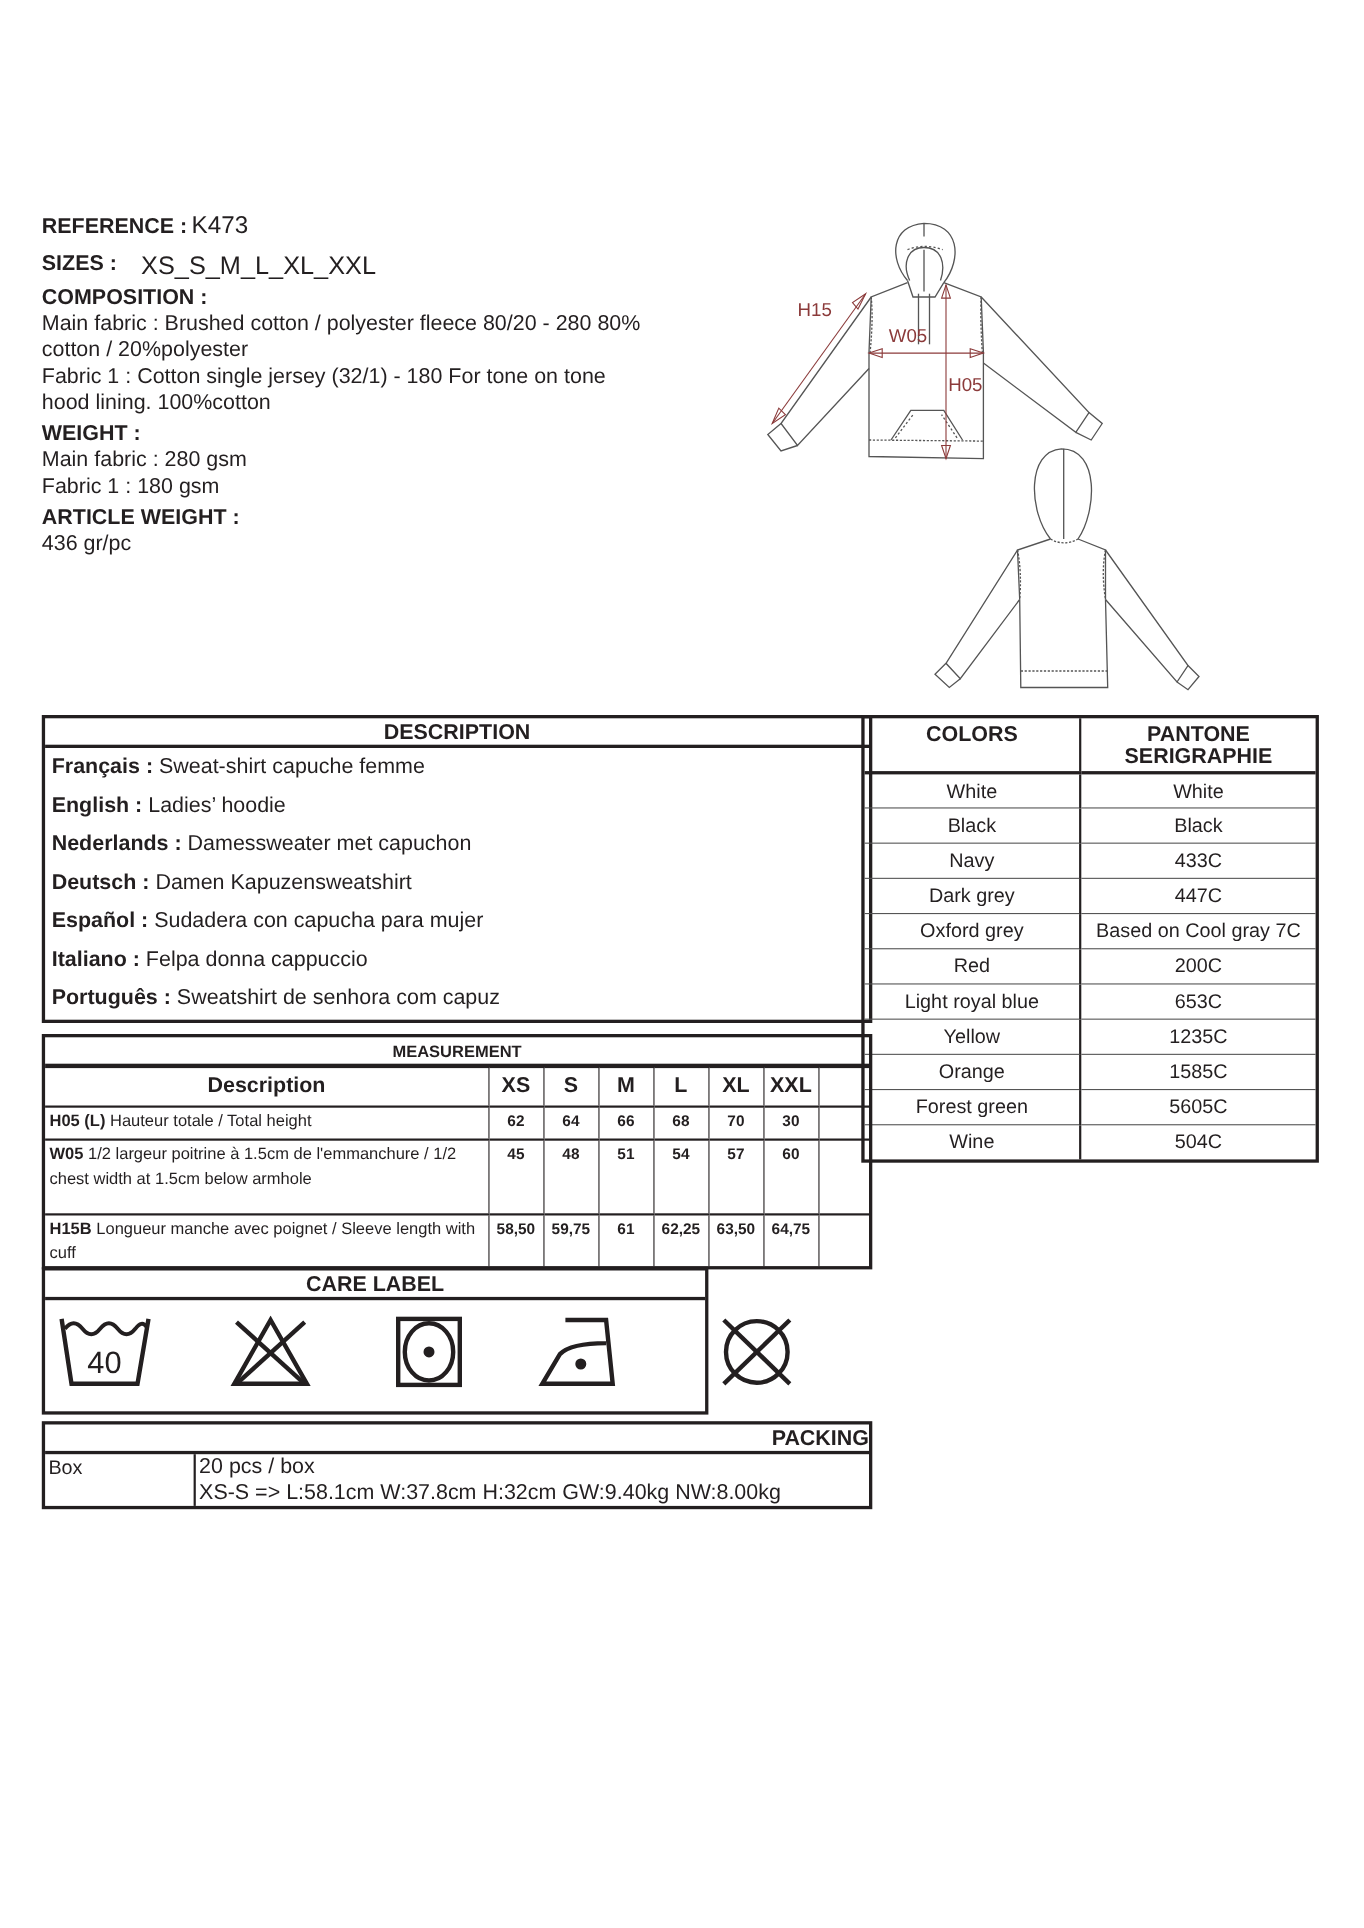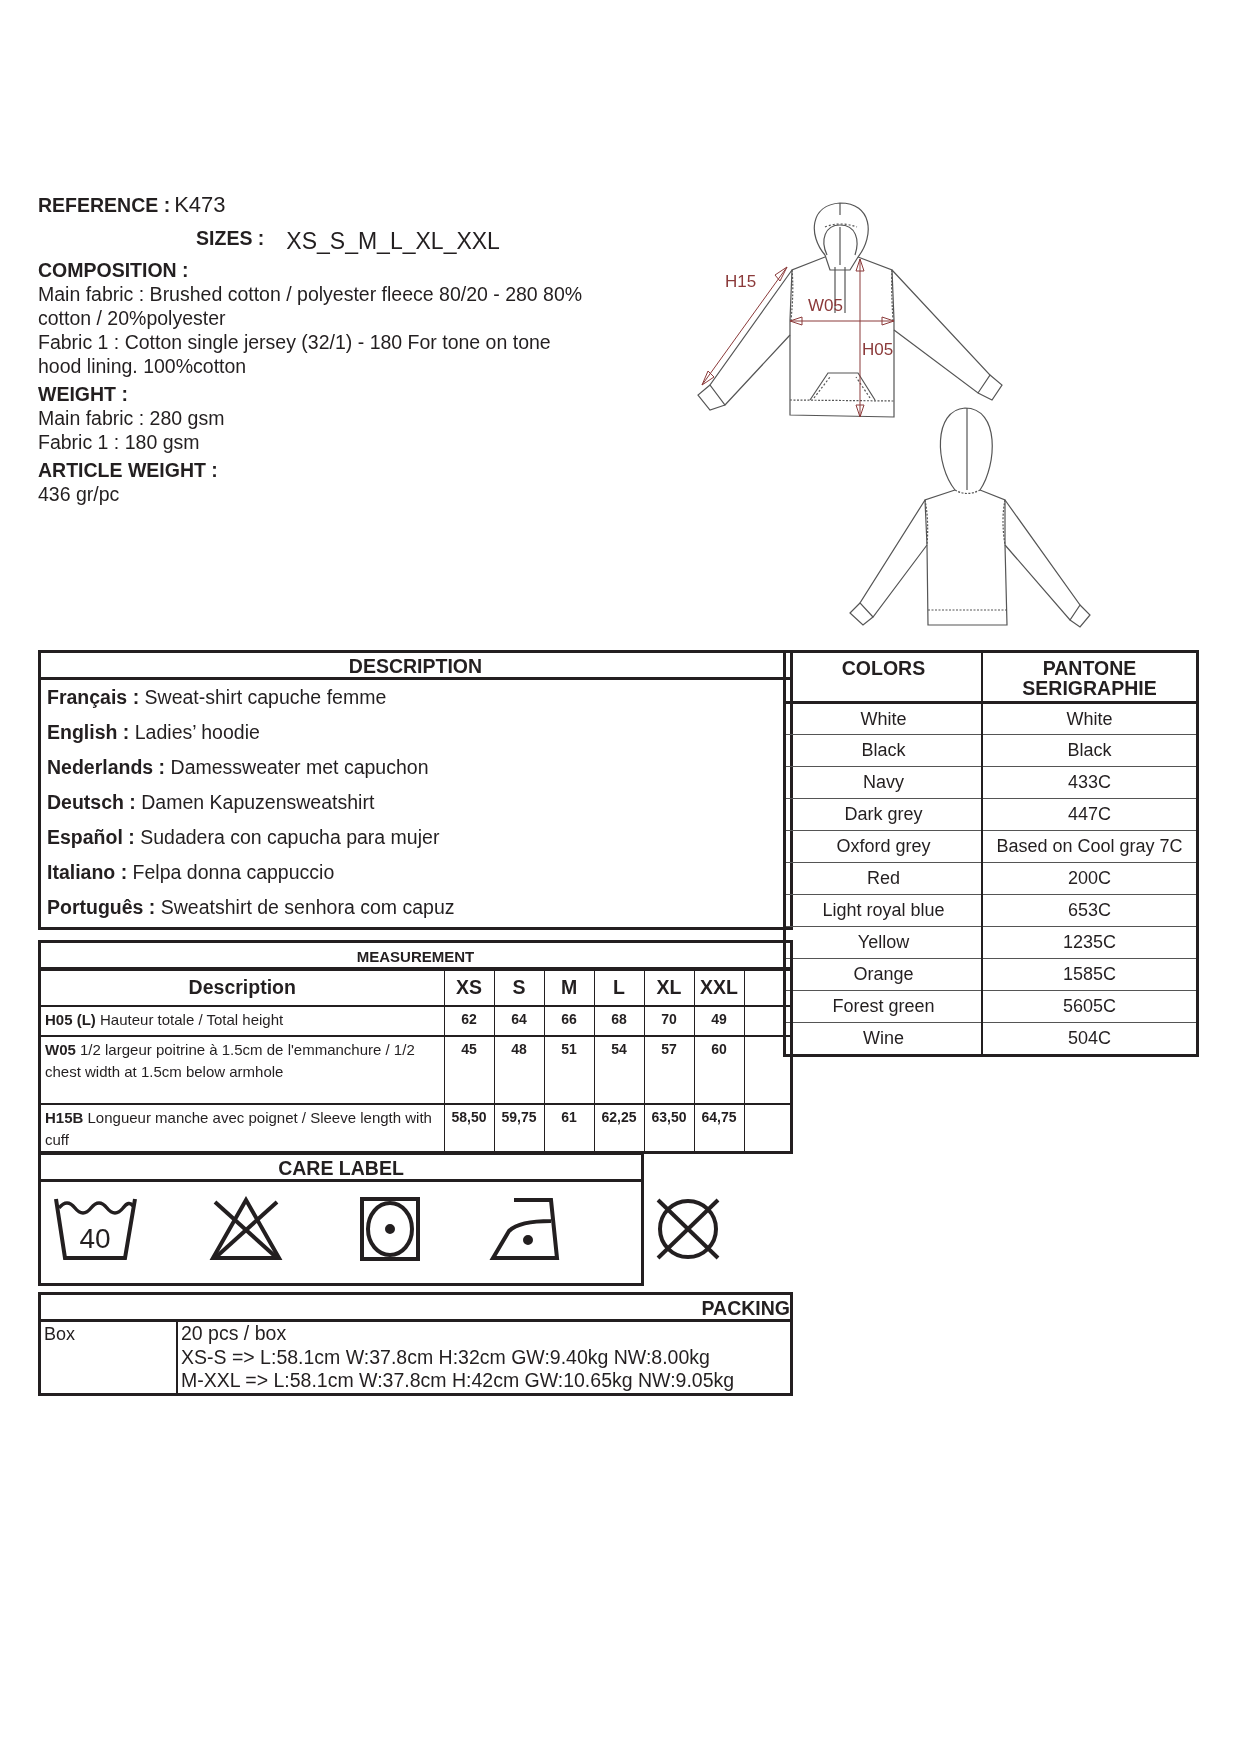--- a/index.html
+++ b/index.html
@@ -5,21 +5,21 @@
   * { box-sizing: border-box; margin: 0; padding: 0; }
   html, body { width: 1240px; height: 1753px; background: #fff; }
   body { position: relative; font-family: "Liberation Sans", sans-serif; color: #231f20; overflow: hidden; }
 
   .info { position: absolute; left: 38px; top: 192px; width: 620px; }
   .info .h { font-weight: bold; font-size: 19.5px; line-height: 24px; }
   .info .t { font-size: 19.5px; line-height: 24px; }
   .info .ref-val { font-size: 22px; font-weight: normal; margin-left: 4px; }
   .info .sizes-val { font-size: 23px; font-weight: normal; margin-left: 22px; position: relative; top: 4px; }
   .row-ref { height: 32px; }
-  .row-sizes { height: 34px; text-align: center; }
+  .row-sizes { height: 34px; }
   .gap-s { height: 4px; }
 
   .drawing { position: absolute; }
 
   table { border-collapse: collapse; }
   .box { position: absolute; border: 3px solid #231f20; }
 
   
   #desc { left: 38px; top: 650px; width: 755px; }
   #desc .title { text-align: center; font-weight: bold; font-size: 19.5px; height: 27px; line-height: 27px; border-bottom: 3px solid #231f20; }
@@ -236,21 +236,21 @@
       <th class="c">XXL</th>
       <th class="blank"></th>
     </tr>
     <tr style="height:30px">
       <td class="d"><b>H05 (L)</b><span> Hauteur totale / Total height</span></td>
       <td class="v">62</td>
       <td class="v">64</td>
       <td class="v">66</td>
       <td class="v">68</td>
       <td class="v">70</td>
-      <td class="v">49</td>
+      <td class="v">30</td>
       <td class="blank"></td>
     </tr>
     <tr style="height:68px">
       <td class="d"><b>W05</b><span> 1/2 largeur poitrine à 1.5cm de l'emmanchure / 1/2 chest width at 1.5cm below armhole</span></td>
       <td class="v">45</td>
       <td class="v">48</td>
       <td class="v">51</td>
       <td class="v">54</td>
       <td class="v">57</td>
       <td class="v">60</td>
@@ -300,16 +300,15 @@
   </div>
 </div>
 
 <div class="box" id="pack">
   <div class="title">PACKING</div>
   <div class="body">
     <div class="lbl">Box</div>
     <div class="val">
       <div>20 pcs / box</div>
       <div>XS-S =&gt; L:58.1cm W:37.8cm H:32cm GW:9.40kg NW:8.00kg</div>
-      <div>M-XXL =&gt; L:58.1cm W:37.8cm H:42cm GW:10.65kg NW:9.05kg</div>
     </div>
   </div>
 </div>
 
 </body></html>

